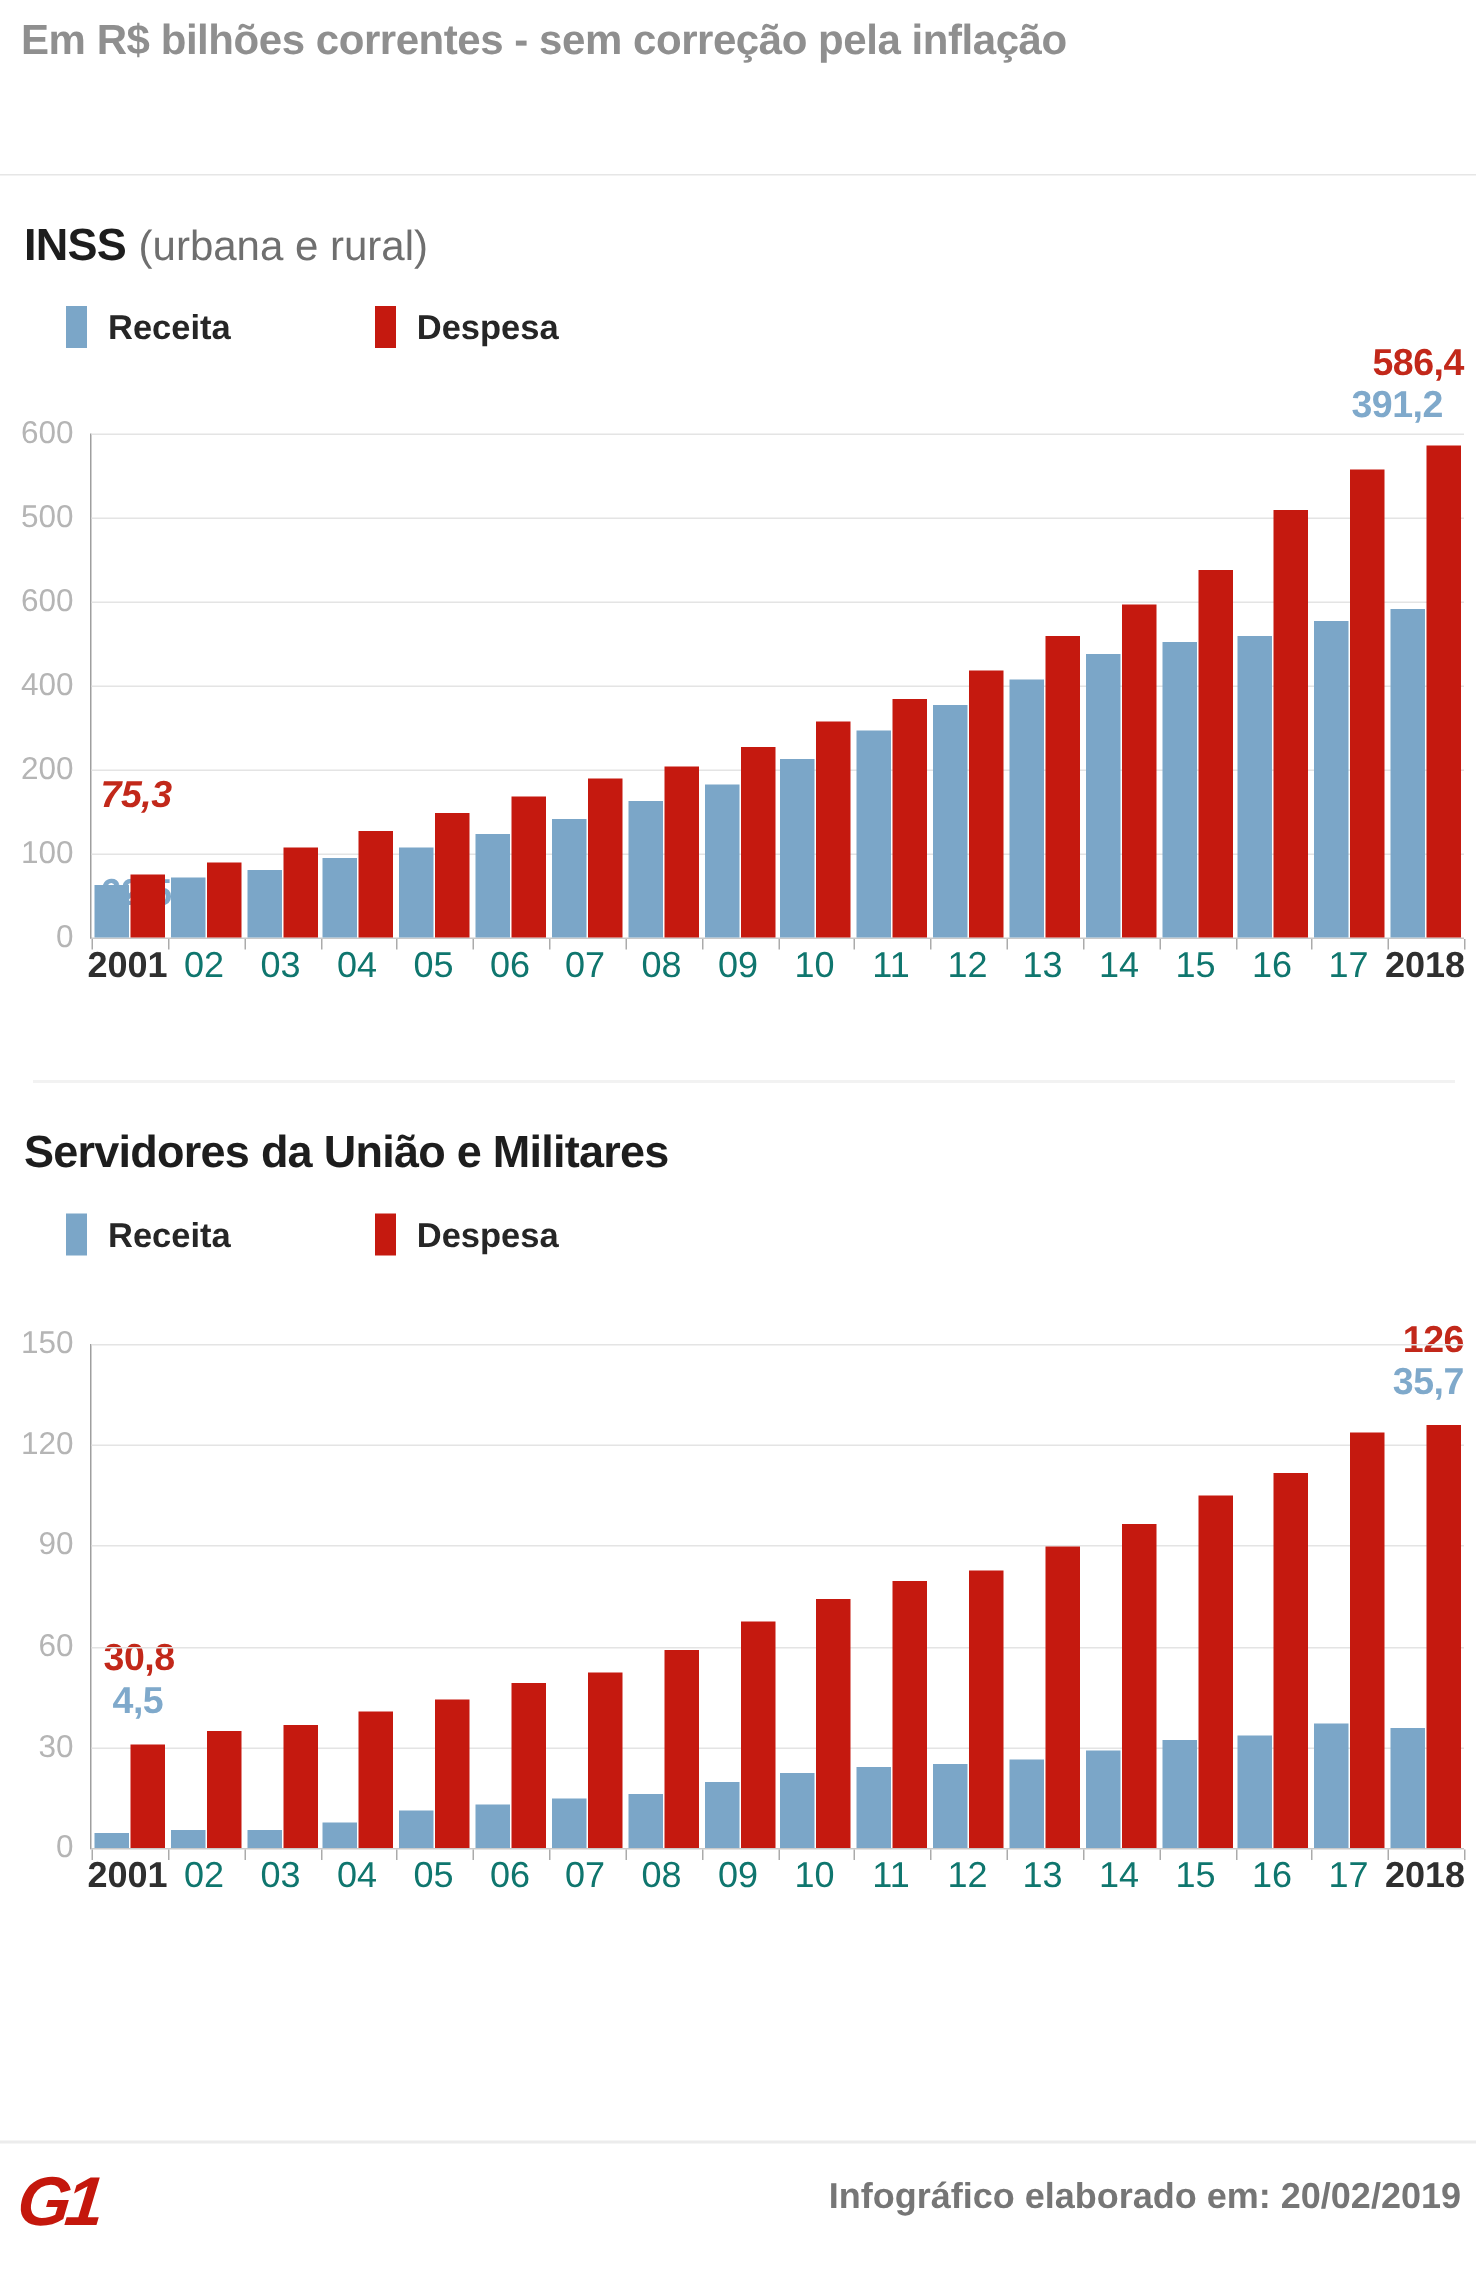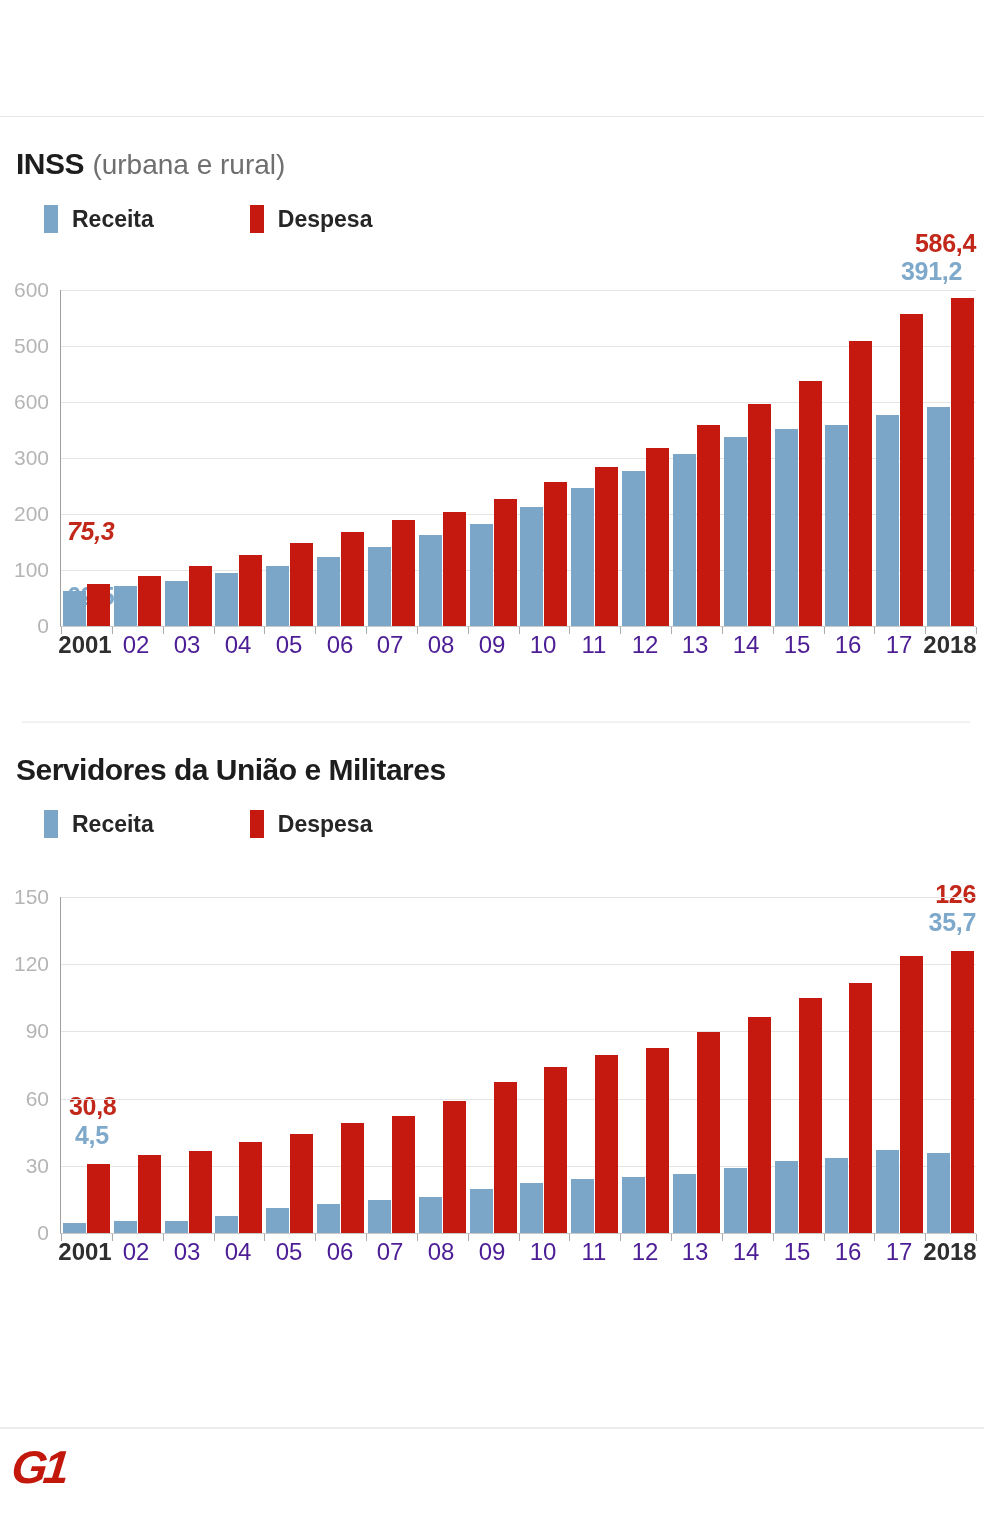--- a/index.html
+++ b/index.html
@@ -23,21 +23,21 @@
   .legend .item{display:flex;align-items:center;}
   .legend .item + .item{margin-left:96px;}
   
   .chart{position:relative;}
   .plot{position:relative;width:915px;height:336px;margin-left:60px;border-bottom:1px solid #c9c9c9;border-left:1px solid #9f9f9f;box-sizing:content-box;}
   .gridline{position:absolute;left:0;width:915px;height:1px;background:#e4e4e4;}
   .ylabel{position:absolute;left:-60px;width:48px;text-align:right;font-size:21px;color:#b5b5b5;line-height:22px;}
   .bar{position:absolute;bottom:0;width:23px;}
   .tick{position:absolute;width:1px;height:7px;top:337px;background:#ababab;}
   .xlabels{position:relative;width:915px;height:36px;margin-left:60px;}
-  .xlabel{position:absolute;top:4px;width:56px;text-align:center;font-size:24px;color:#4c1d95;}
+  .xlabel{position:absolute;top:4px;width:56px;text-align:center;font-size:24px;color:#0f766e;}
   .xlabel.edge{font-weight:800;color:#2f2f2f;}
   .ann{position:absolute;font-size:25px;font-weight:700;letter-spacing:-0.3px;line-height:27px;}
   .ann.red{color:#c2281a;}
   .ann.blue{color:#7fa9cb;}
   
   .chart[data-chart="0"] .ann-first-d{left:6px;top:228px;font-style:italic;}
   .chart[data-chart="0"] .ann-first-r{left:6px;top:256px;margin-top:37px;}
   .chart[data-chart="0"] .ann-last-d{right:0;top:-60px;text-align:right;}
   .chart[data-chart="0"] .ann-last-r{right:14px;top:-32px;text-align:right;}
   .chart[data-chart="1"] .ann-first-d{left:8px;top:196px;}
@@ -51,20 +51,21 @@
   
   .footer{position:absolute;left:0;right:0;top:1427px;border-top:2px solid #ececec;}
   .footer-inner{display:flex;justify-content:space-between;align-items:flex-start;padding:14px 10px 0 10px;}
   .g1-logo{font-size:46px;font-weight:800;font-style:italic;color:#c4170c;letter-spacing:-4px;transform:skew(-6deg);line-height:48px;padding-left:2px;}
   .credit{font-size:24px;font-weight:700;color:#767676;padding-top:8px;}
 </style>
 </head>
 <body>
 
 <div class="header">
+  <div class="subtitle">Em R$ bilhões correntes - sem correção pela inflação</div>
 </div>
 
 <div class="section-heading">
   <span class="main">INSS</span>
   <span class="note"> <span>(urbana e rural)</span></span>
 </div>
 
 <div class="legend">
   <div class="item">
     <span class="swatch" style="background:#7BA6C8;"></span>
@@ -81,21 +82,21 @@
     <span class="ann red ann-first-d">75,3</span>
     <span class="ann blue ann-first-r">62,5</span>
     <span class="ann red ann-last-d">586,4</span>
     <span class="ann blue ann-last-r">391,2</span>
   <div class="ylabel" style="top: 325px;">0</div>
       <div class="gridline" style="top: 280px;"></div>
       <div class="ylabel" style="top: 269px;">100</div>
       <div class="gridline" style="top: 224px;"></div>
       <div class="ylabel" style="top: 213px;">200</div>
       <div class="gridline" style="top: 168px;"></div>
-      <div class="ylabel" style="top: 157px;">300</div>
+      <div class="ylabel" style="top: 157px;">400</div>
       <div class="gridline" style="top: 112px;"></div>
       <div class="ylabel" style="top: 101px;">600</div>
       <div class="gridline" style="top: 56px;"></div>
       <div class="ylabel" style="top: 45px;">500</div>
       <div class="gridline" style="top: 0px;"></div>
       <div class="ylabel" style="top: -11px;">600</div>
       <div class="bar" style="left: 2px; height: 35px; background: rgb(123, 166, 200);"></div>
       <div class="bar" style="left: 26px; height: 42px; background: rgb(197, 25, 15);"></div>
       <div class="bar" style="left: 53px; height: 40px; background: rgb(123, 166, 200);"></div>
       <div class="bar" style="left: 77px; height: 50px; background: rgb(197, 25, 15);"></div>
@@ -281,14 +282,15 @@
       <div class="xlabel" style="left: 709px;">15</div>
       <div class="xlabel" style="left: 760px;">16</div>
       <div class="xlabel" style="left: 811px;">17</div>
       <div class="xlabel edge" style="left: 862px;">2018</div>
     </div>
 </div>
 
 <div class="footer">
   <div class="footer-inner">
     <div class="g1-logo">G1</div>
+    <div class="credit">Infográfico elaborado em: 20/02/2019</div>
   </div>
 </div>
 
 </body></html>

